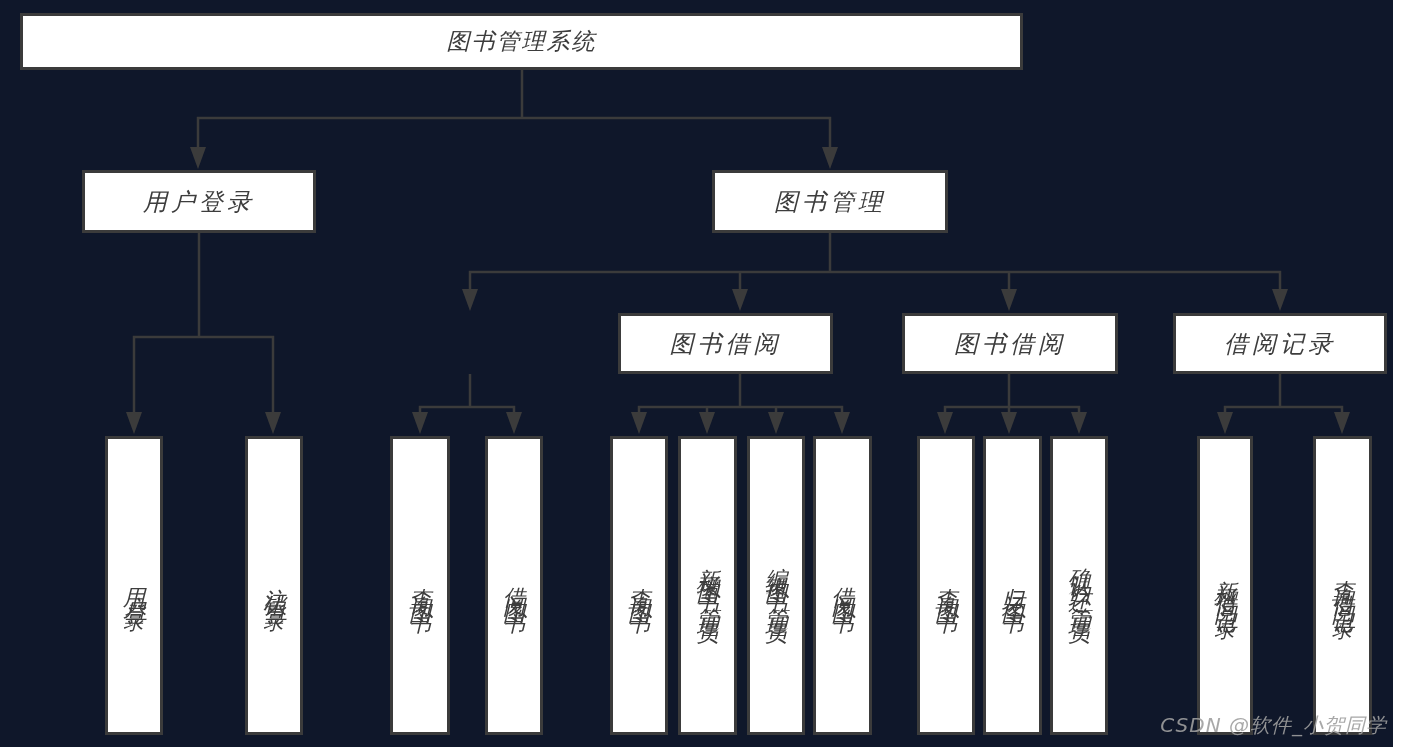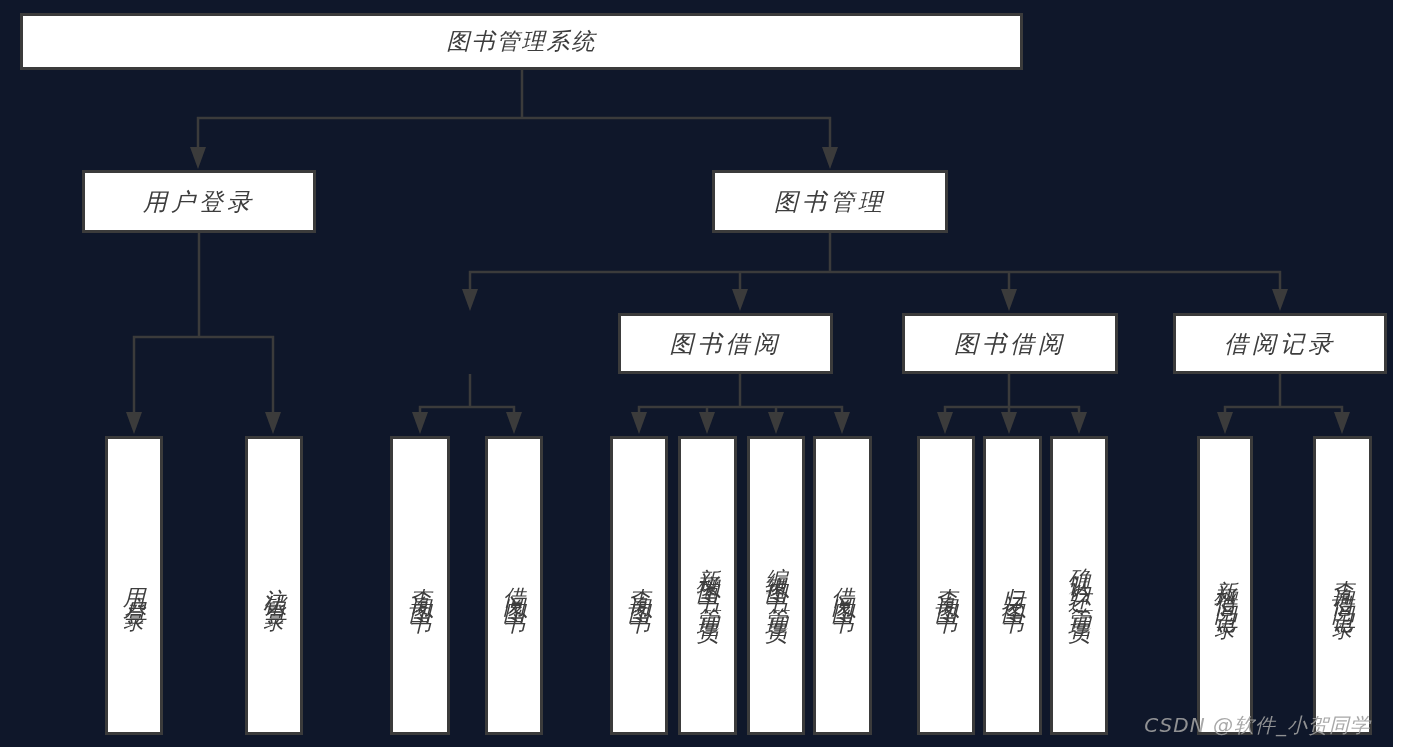--- a/index.html
+++ b/index.html
@@ -49,21 +49,21 @@
   .node-leaf .vtext {
     writing-mode: vertical-rl;
     text-orientation: mixed;
     font-size: 22px;
     letter-spacing: 8px;
     line-height: 1;
     white-space: nowrap;
   }
   #watermark {
     position: absolute;
-    right: 22px;
+    right: 6px;
     top: 712px;
     font-size: 20px;
     letter-spacing: 1px;
     color: rgba(158, 158, 158, 0.9);
   }
 </style>
 </head>
 <body>
 
 <div id="canvas">

